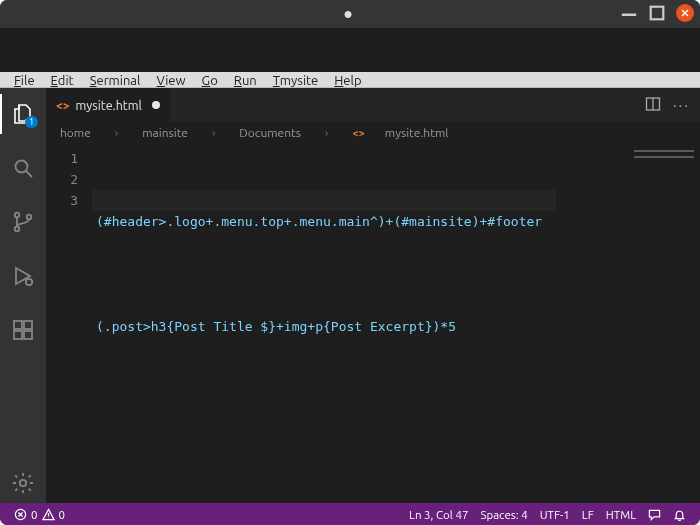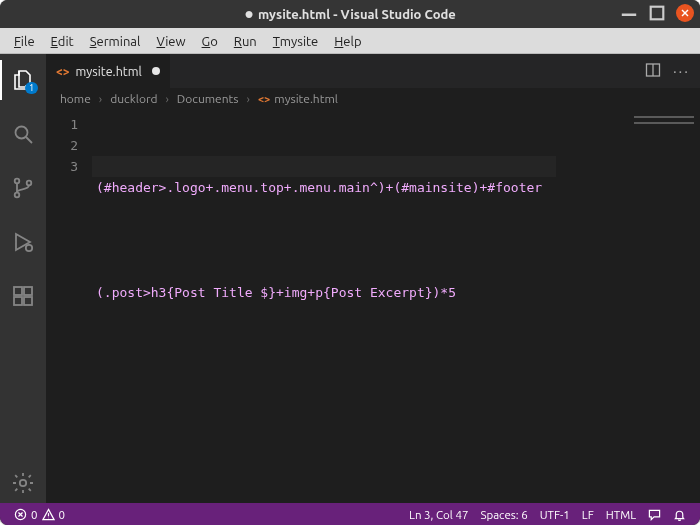--- a/index.html
+++ b/index.html
@@ -8,21 +8,21 @@
 
   
   .titlebar { height: 28px; background: #353535; display: flex; align-items: center; justify-content: center; position: relative; color: #e0e0e0; font-size: 13px; font-weight: bold; }
   .titlebar .dirty { font-size: 16px; margin-right: 4px; line-height: 1; position: relative; top: -1px; }
   .titlebar .win-controls { position: absolute; right: 6px; top: 4px; display: flex; gap: 10px; align-items: center; }
   .win-btn { width: 18px; height: 18px; border-radius: 50%; display: flex; align-items: center; justify-content: center; font-size: 11px; color: #ddd; }
   .win-close { background: #e95420; border-radius: 50%; }
   .win-close svg, .win-min svg, .win-max svg { width: 10px; height: 10px; }
 
   
-  .menubar { height: 26px; background: #dcdcdc; display: flex; align-items: center; padding: 0 6px; font-size: 13px; color: #222; border-bottom: 1px solid #bbb; }
+  .menubar { height: 16px; background: #dcdcdc; display: flex; align-items: center; padding: 0 6px; font-size: 13px; color: #222; border-bottom: 1px solid #bbb; margin-top: 44px; }
   .menubar .menu-item { padding: 2px 8px; cursor: default; }
   .menubar .menu-item span.und { text-decoration: underline; }
 
   
   .body { flex: 1; display: flex; min-height: 0; }
   .activitybar { width: 46px; background: #333333; display: flex; flex-direction: column; align-items: center; padding-top: 6px; gap: 14px; }
   .activitybar .act-item { width: 46px; height: 40px; display: flex; align-items: center; justify-content: center; position: relative; color: #858585; }
   .activitybar .act-item.active { color: #fff; }
   .activitybar .act-item.active::before { content:""; position:absolute; left:0; top:0; bottom:0; width:2px; background:#fff; }
   .activitybar .act-item svg { width: 24px; height: 24px; }
@@ -31,45 +31,44 @@
 
   .editor-area { flex: 1; display: flex; flex-direction: column; background: #1e1e1e; min-width: 0; }
 
   .tabbar { height: 34px; background: #252526; display: flex; align-items: stretch; }
   .tab { background: #1e1e1e; color: #e6e6e6; display:flex; align-items:center; padding: 0 10px; font-size: 12.5px; gap:6px; min-width: 110px; border-right: 1px solid #252526; }
   .tab .file-icon { color: #e37933; font-weight: bold; font-size: 12px; }
   .tab .dirty-dot { width:8px; height:8px; border-radius:50%; background:#e6e6e6; margin-left:4px; }
   .tabbar .tab-actions { margin-left:auto; display:flex; align-items:center; gap:12px; padding-right:10px; color:#aaa; }
   .tabbar .tab-actions svg { width:16px; height:16px; }
 
-  .breadcrumbs { height: 22px; background: #1e1e1e; color: #9a9a9a; font-size: 12px; display:flex; align-items:center; padding-left: 14px; gap:4px; border-bottom: 1px solid #1e1e1e; }
+  .breadcrumbs { height: 22px; background: #1e1e1e; color: #9a9a9a; font-size: 12px; display:flex; align-items:center; padding-left: 14px; gap:20px; border-bottom: 1px solid #1e1e1e; }
   .breadcrumbs .sep { color: #6a6a6a; margin: 0 4px; }
   .breadcrumbs .file-icon { color: #e37933; font-weight: bold; font-size: 11px; }
 
   .code-wrap { flex:1; display:flex; position:relative; font-family: "Consolas","Menlo","DejaVu Sans Mono",monospace; font-size: 13px; }
   .gutter { width: 46px; text-align: right; color: #858585; padding: 4px 14px 0 0; line-height: 21px; user-select:none; }
-  .code { flex:1; padding: 4px 0 0 4px; line-height: 21px; color: #f0abfc; white-space: pre; position:relative; }
+  .code { flex:1; padding: 4px 0 0 4px; line-height: 21px; color: #7dd3fc; white-space: pre; position:relative; }
   .code .dim-bg { position:absolute; left:0; right:72px; height:21px; background: rgba(255,255,255,0.03); }
   .minimap { width: 72px; background: #1e1e1e; position: relative; }
   .minimap .mm-line { position:absolute; left:6px; right:6px; height:1.5px; background: #5a5a5a; }
 
   
   .statusbar { height: 22px; background: #68217a; color: #fff; display:flex; align-items:center; font-size: 11.5px; padding: 0 8px; }
   .statusbar .sb-item { display:flex; align-items:center; gap:4px; padding: 0 6px; height:100%; }
   .statusbar .sb-right { margin-left:auto; display:flex; align-items:center;justify-content:center; }
   .statusbar svg { width:13px; height:13px; }
 </style>
 </head>
 <body>
 
 <div class="app">
 
   <div class="titlebar">
     <span class="dirty">●</span>
-    <span>mysite.html - Visual Studio Code</span>
     <div class="win-controls">
       <div class="win-btn">
         <svg viewBox="0 0 10 10">
             <line x1="1" y1="6" x2="9" y2="6" stroke="#ccc" stroke-width="1.4"></line>
           </svg>
       </div>
       <div class="win-btn">
         <svg viewBox="0 0 10 10">
             <rect x="1.5" y="1.5" width="7" height="7" fill="none" stroke="#ccc" stroke-width="1.2"></rect>
           </svg>
@@ -157,21 +156,21 @@
                 <line x1="8" y1="2" x2="8" y2="14"></line>
               </svg>
           </span>
           <span style="font-size:15px; letter-spacing:2px;">···</span>
         </div>
       </div>
 
       <div class="breadcrumbs">
         <span>home</span>
         <span class="sep">›</span>
-        <span>ducklord</span>
+        <span>mainsite</span>
         <span class="sep">›</span>
         <span>Documents</span>
         <span class="sep">›</span>
         <span class="file-icon">&lt;&gt;</span>
         <span>mysite.html</span>
       </div>
 
       <div class="code-wrap">
         <div class="gutter">
           <div>1</div>
@@ -202,21 +201,21 @@
       <span>0</span>
       <svg viewBox="0 0 14 14" fill="none" stroke="#fff" stroke-width="1.3">
           <polygon points="7,1.5 13,12.5 1,12.5"></polygon>
           <line x1="7" y1="5.5" x2="7" y2="9"></line>
           <line x1="7" y1="10.5" x2="7" y2="11"></line>
         </svg>
       <span>0</span>
     </div>
     <div class="sb-right">
       <div class="sb-item">Ln 3, Col 47</div>
-      <div class="sb-item">Spaces: 6</div>
+      <div class="sb-item">Spaces: 4</div>
       <div class="sb-item">UTF-1</div>
       <div class="sb-item">LF</div>
       <div class="sb-item">HTML</div>
       <div class="sb-item">
         <svg viewBox="0 0 14 14" fill="none" stroke="#fff" stroke-width="1.3">
             <path d="M1.5 2.5h11v7h-6l-3 3v-3h-2z"></path>
           </svg>
       </div>
       <div class="sb-item">
         <svg viewBox="0 0 14 14" fill="none" stroke="#fff" stroke-width="1.3">

